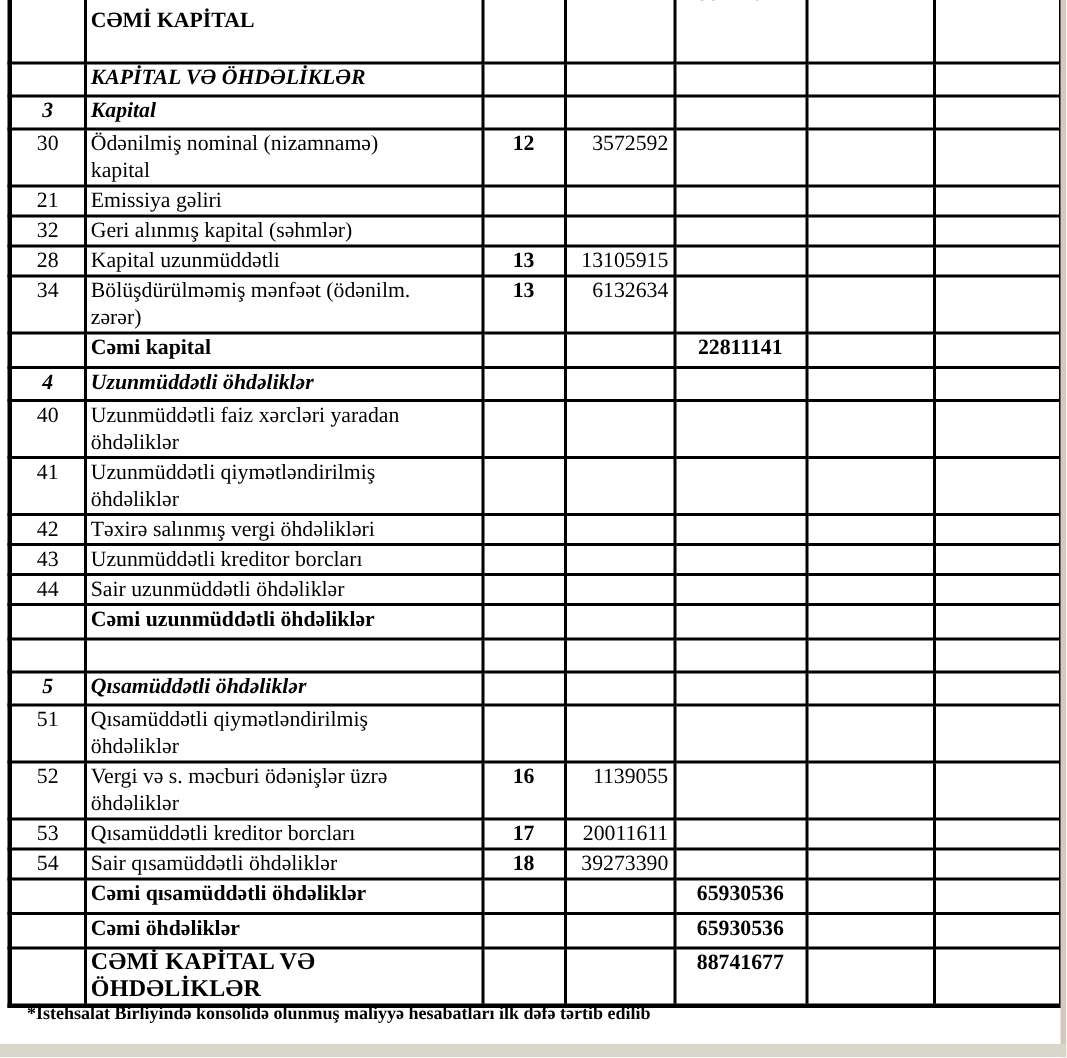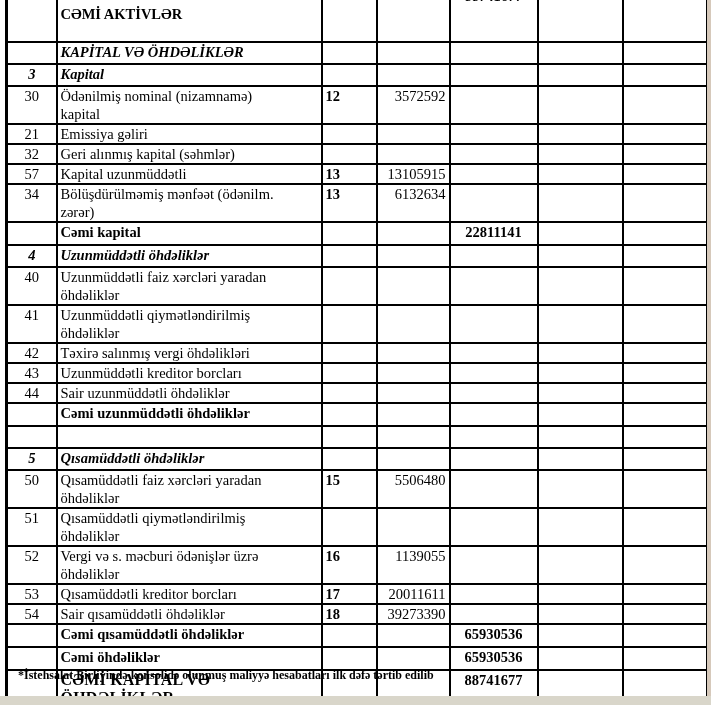--- a/index.html
+++ b/index.html
@@ -39,21 +39,21 @@
     border: 2px solid #000;
     padding: 0 3px;
     vertical-align: top;
     font-size: 14.5px;
     line-height: 18px;
     color: #000;
     overflow: hidden;
   }
   td.code   { text-align: center; padding: 0 1px; }
   td.label  { text-align: left; white-space: pre-line; padding-left: 4px; }
-  td.note   { text-align: left; font-weight: bold; }
+  td.note   { text-align: center; font-weight: bold; }
   td.val    { text-align: right; border-radius: 12px; }
   td.tot    { text-align: center; font-weight: bold; }
 
   tr.section td.label, tr.section td.code { font-weight: bold; }
   tr.total td.label { font-weight: bold; }
   tr.grand td.label { font-weight: bold; font-size: 16px; letter-spacing: 0.2px; }
 
   tr.h-cut   { height: 10px; }
   tr.h-sect  { height: 22px; font-style: italic; }
   tr.h-one   { height: 20px; }
@@ -94,21 +94,21 @@
       <col style="width:55px">
       <col style="width:73px">
       <col style="width:88px">
       <col style="width:85px">
       <col style="width:85px">
     </colgroup>
     <tbody id="sheet-body">
       <tr class="h-cut">
         <td class="code clip-cell"></td>
         <td class="label clip-cell">
-          <div class="clip-inner">CƏMİ AKTİVLƏR</div>
+          <div class="clip-inner">CƏMİ KAPİTAL</div>
         </td>
         <td class="note clip-cell"></td>
         <td class="val clip-cell"></td>
         <td class="tot clip-cell">
           <div class="clip-inner num">88741677</div>
         </td>
         <td></td>
         <td></td>
       </tr>
     <tr class="section h-sect">
@@ -151,21 +151,21 @@
         <tr class="item h-one">
           <td class="code">32</td>
           <td class="label">Geri alınmış kapital (səhmlər)</td>
           <td class="note"></td>
           <td class="val"></td>
           <td class="tot"></td>
           <td></td>
           <td></td>
         </tr>
         <tr class="item h-one">
-          <td class="code">57</td>
+          <td class="code">28</td>
           <td class="label">Kapital uzunmüddətli</td>
           <td class="note">13</td>
           <td class="val">13105915</td>
           <td class="tot"></td>
           <td></td>
           <td></td>
         </tr>
         <tr class="item h-two">
           <td class="code">34</td>
           <td class="label">Bölüşdürülməmiş mənfəət (ödənilm.
@@ -262,30 +262,20 @@
         <tr class="section h-sect">
           <td class="code">5</td>
           <td class="label">Qısamüddətli öhdəliklər</td>
           <td class="note"></td>
           <td class="val"></td>
           <td class="tot"></td>
           <td></td>
           <td></td>
         </tr>
         <tr class="item h-two">
-          <td class="code">50</td>
-          <td class="label">Qısamüddətli faiz xərcləri yaradan
-öhdəliklər</td>
-          <td class="note">15</td>
-          <td class="val">5506480</td>
-          <td class="tot"></td>
-          <td></td>
-          <td></td>
-        </tr>
-        <tr class="item h-two">
           <td class="code">51</td>
           <td class="label">Qısamüddətli qiymətləndirilmiş
 öhdəliklər</td>
           <td class="note"></td>
           <td class="val"></td>
           <td class="tot"></td>
           <td></td>
           <td></td>
         </tr>
         <tr class="item h-two">

